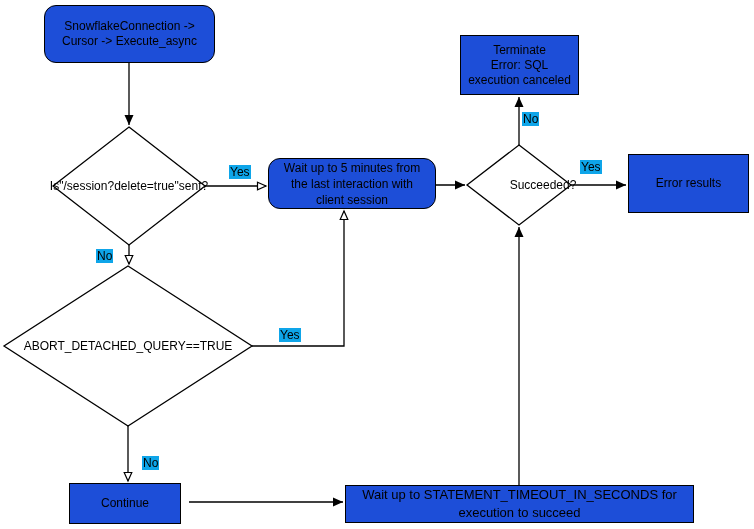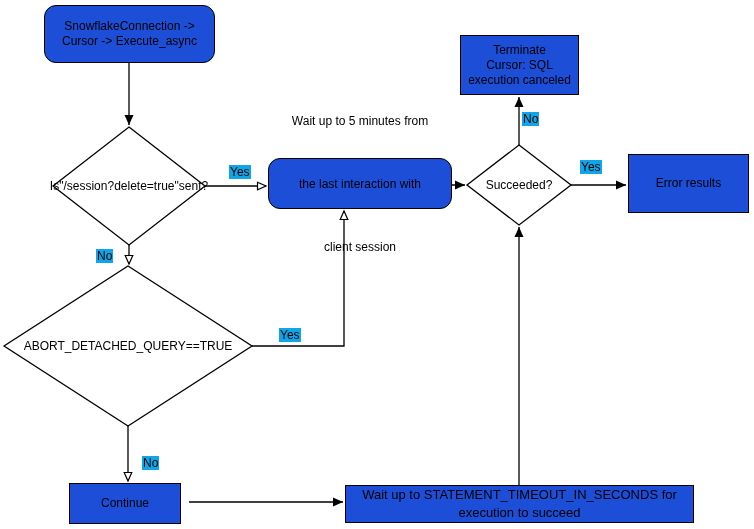--- a/index.html
+++ b/index.html
@@ -43,30 +43,30 @@
   }
   .nowrap { white-space: nowrap; }
   .edge-label {
     position: absolute;
     font-size: 12px;
     line-height: 14px;
     background: #0ea5e9;
     padding: 0 1px;
   }
   .node-start   { left: 44px;  top: 5px;   width: 171px; height: 58px; }
-  .node-wait5   { left: 268px; top: 158px; width: 184px; height: 51px; line-height: 16px; gap: 47px; }
+  .node-wait5   { left: 268px; top: 158px; width: 168px; height: 51px; line-height: 16px; }
   .node-term    { left: 460px; top: 35px;  width: 119px; height: 60px; }
   .node-return  { left: 628px; top: 154px; width: 121px; height: 59px; }
   .node-cont    { left: 69px;  top: 483px; width: 112px; height: 41px; }
   .node-timeout { left: 345px; top: 485px; width: 349px; height: 38px; line-height: 18px; }
   .node-timeout .big { font-size: 13px; }
   .node-timeout .small { font-size: 13px; }
   .dtext-session   { left: 53px;  top: 127px; width: 152px; height: 118px; }
   .dtext-abort     { left: 4px;   top: 266px; width: 248px; height: 160px; }
-  .dtext-succeeded { left: 467px; top: 145px; width: 104px; height: 80px; }
+  .dtext-succeeded { left: 491px; top: 145px; width: 104px; height: 80px; }
   .lbl-session-yes   { left: 229px; top: 165px; }
   .lbl-session-no    { left: 96px;  top: 249px; }
   .lbl-abort-yes     { left: 279px; top: 328px; }
   .lbl-abort-no      { left: 142px; top: 456px; }
   .lbl-succeeded-no  { left: 522px; top: 112px; }
   .lbl-succeeded-yes { left: 580px; top: 160px; }
 </style>
 </head>
 <body>
 
@@ -104,21 +104,21 @@
   </div>
 
   <div class="node rounded node-wait5">
     <div>Wait up to 5 minutes from</div>
     <div>the last interaction with</div>
     <div>client session</div>
   </div>
 
   <div class="node rect node-term">
     <div>Terminate</div>
-    <div>Cursor: SQL</div>
+    <div>Error: SQL</div>
     <div>execution canceled</div>
   </div>
 
   <div class="node rect node-return">
     <div>Error results</div>
   </div>
 
   <div class="node rect node-cont">
     <div>Continue</div>
   </div>

